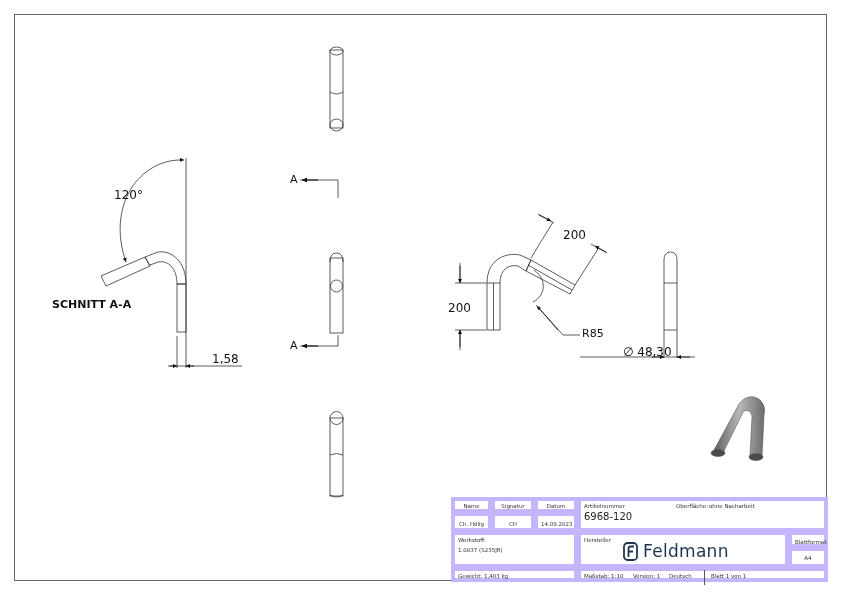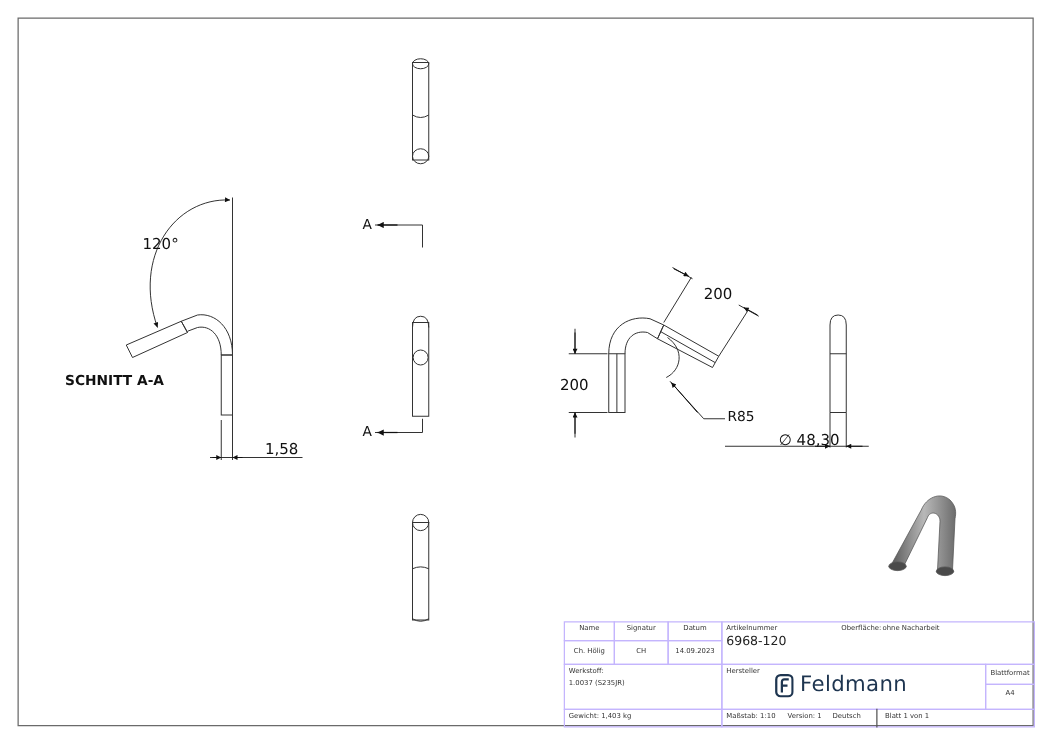--- a/index.html
+++ b/index.html
@@ -1,21 +1,21 @@
 <!DOCTYPE html>
 <html><head>
 <meta charset="utf-8">
 <style>
   html, body { margin:0; padding:0; background:#ffffff; }
   body { width:842px; height:595px; position:relative; overflow:hidden; font-family:"DejaVu Sans", sans-serif; color:#222; }
   .frame { position:absolute; left:14px; top:14px; width:813px; height:567px; border:1px solid #6a6a6a; box-sizing:border-box; }
   svg.drawing { position:absolute; left:0; top:0; }
   .lbl { position:absolute; font-family:"DejaVu Sans", sans-serif; color:#111; white-space:nowrap; }
   .tb { position:absolute; left:451px; top:497px; width:377px; height:85px; }
-  .tb .cell { position:absolute; border:1px solid #c4b5fd; box-sizing:border-box; font-size:5.5px; color:#333; padding:2px 3px; }
+  .tb .cell { position:absolute; border:4px solid #c4b5fd; box-sizing:border-box; font-size:5.5px; color:#333; padding:2px 3px; }
   .tb .c { text-align:center; }
   .artnr { font-size:10px; color:#222; position:absolute; left:3px; top:10px; }
   .a4 { font-size:10px; color:#222; }
   .logo { position:absolute; left:42px; top:6px; display:flex; align-items:center; gap:5px; }
   .logo-text { font-size:17px; color:#1e3550; letter-spacing:0.3px; }
 </style>
 </head>
 <body>
 
 <div class="frame"></div>

